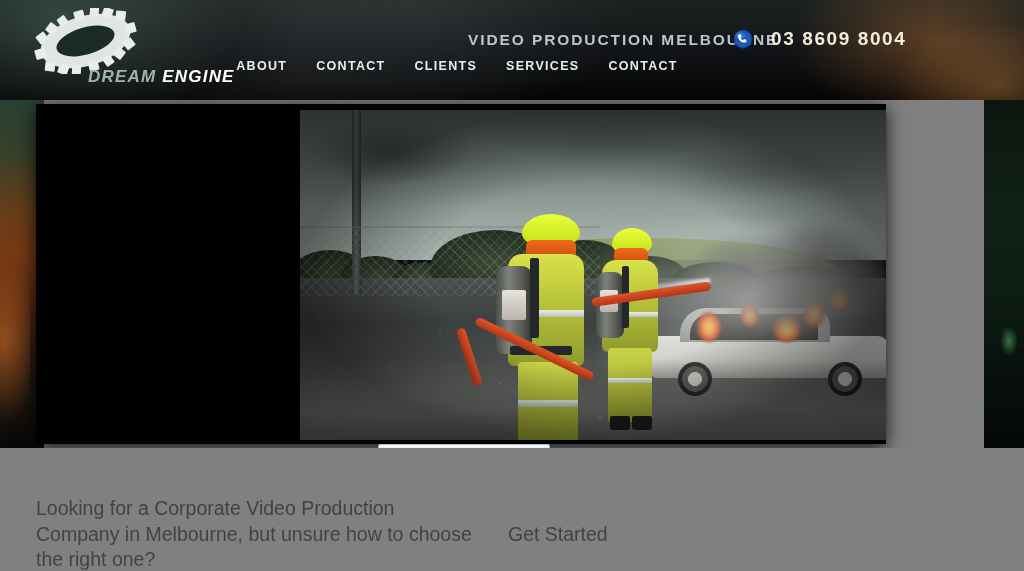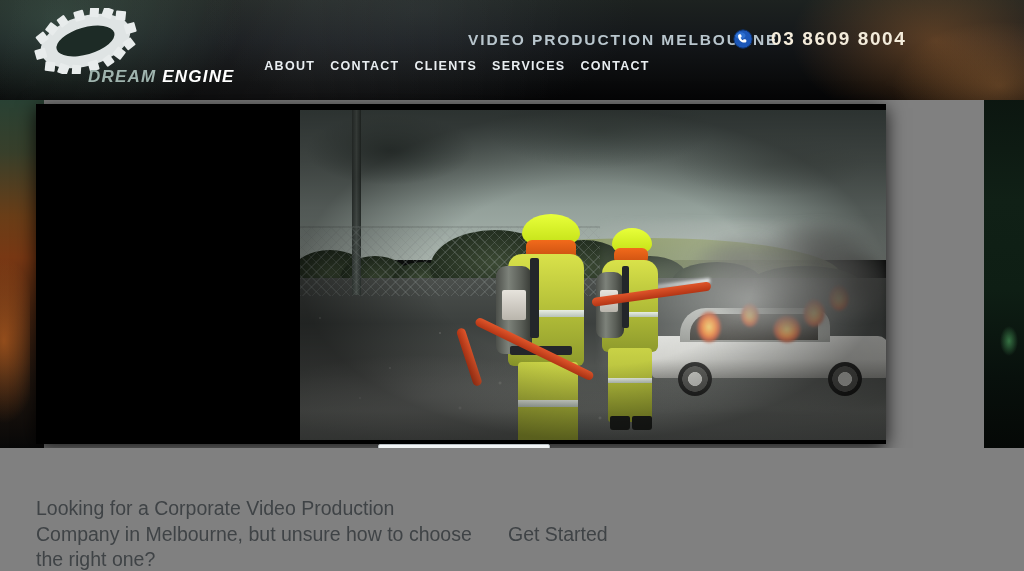--- a/index.html
+++ b/index.html
@@ -81,21 +81,21 @@
     position:absolute; left:733px; top:28px;
     display:flex; align-items:center; gap:18px; white-space:nowrap;
   }
   .phone-icon { width:20px; height:20px; display:block; }
   .phone-number {
     font-size:19px; font-weight:bold; letter-spacing:1.6px;
     color:#f4ecdb;
   }
   .nav {
     position:absolute; left:0; top:59px; width:1024px;
-    display:flex; justify-content:center; gap:15px;
+    display:flex; justify-content:center; gap:29px;
     padding-right:110px;
   }
   .nav a {
     color:#e9eef1; text-decoration:none;
     font-size:12.5px; font-weight:bold; letter-spacing:1.3px;
     white-space:nowrap;
   }
 
   
   .player {

